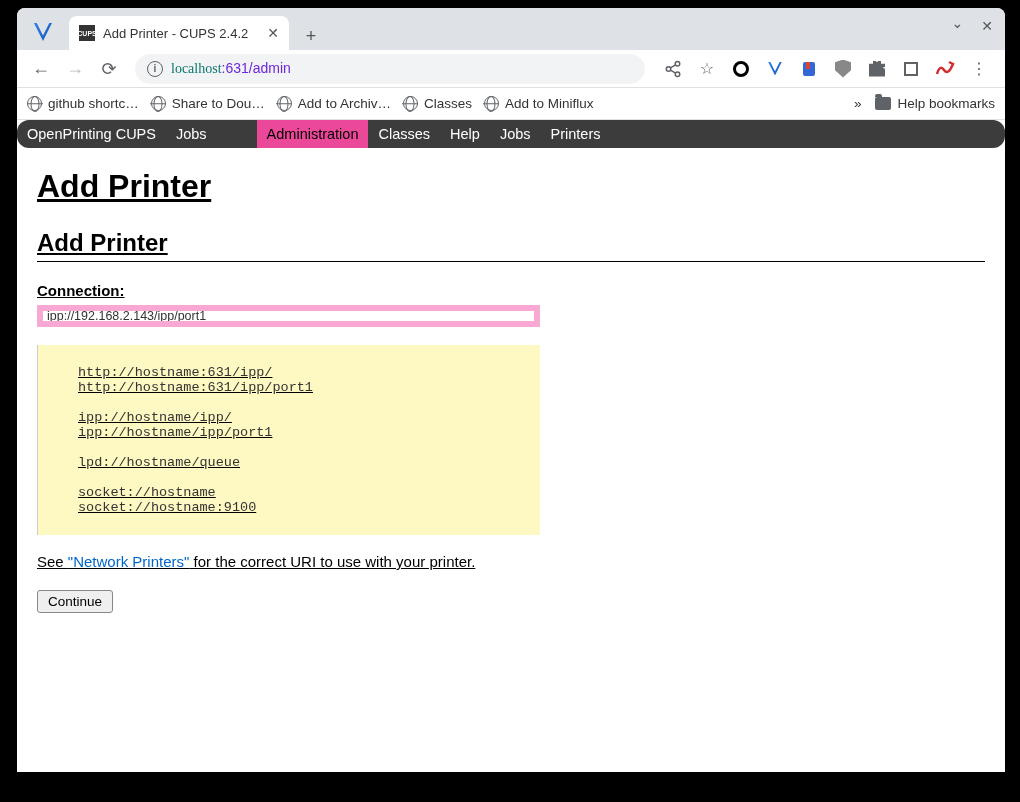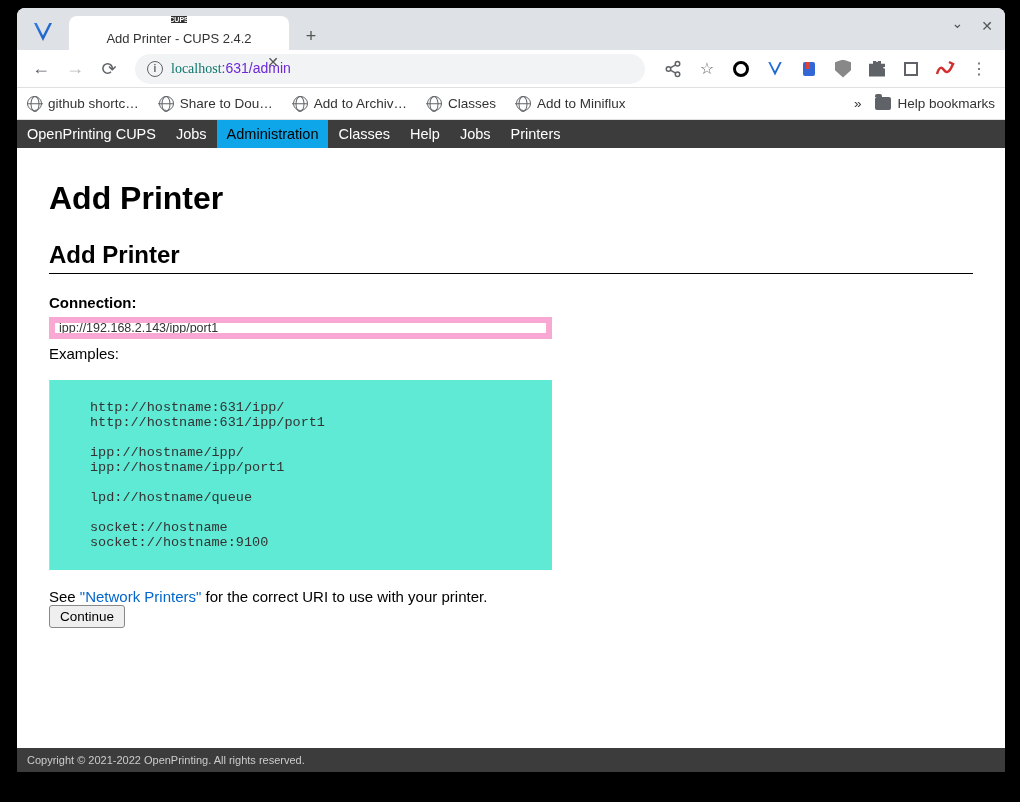--- a/index.html
+++ b/index.html
@@ -53,21 +53,20 @@
       background: #fff;
       height: 34px;
       border-radius: 8px 8px 0 0;
       display: flex;
       align-items: center;
       padding: 0 10px;
       min-width: 220px;
       gap: 8px;
       font-size: 13px;
       color: #333;
-      flex-direction: column;
     }
     .tab-favicon {
       width: 16px;
       height: 16px;
       background: #333;
       color: #fff;
       font-size: 7px;
       display: flex;
       align-items: center;
       justify-content: center;
@@ -186,21 +185,21 @@
       width: 16px;
       height: 16px;
       background: #5f6368;
       clip-path: polygon(25% 0, 45% 0, 45% 10%, 55% 10%, 55% 0, 75% 0, 75% 20%, 100% 20%, 100% 40%, 90% 40%, 90% 50%, 100% 50%, 100% 100%, 0 100%, 0 20%, 25% 20%);
     }
     .bookmark-bar {
       background: #fff;
       height: 32px;
       display: flex;
       padding: 0 10px;
-      gap: 20px;
+      gap: 12px;
       border-bottom: 1px solid #e0e0e0;
       font-size: 13.5px;
       color: #333;
     }
     .bookmark-item {
       display: flex;
       align-items: center;
       gap: 6px;
       cursor: pointer;
       white-space: nowrap;
@@ -257,42 +256,45 @@
       background: #5f6368;
       border-radius: 2px 2px 0 0;
     }
     .cups-nav {
       background: #3c3c3c;
       height: 28px;
       display: flex;
       align-items: center;
       padding: 0 10px;
       font-size: 14.5px;
+      border-radius: 12px;
     }
     .cups-nav-item {
       color: #fff;
       padding: 0 10px;
       height: 100%;
       display: flex;
       align-items: center;
       cursor: pointer;
     }
     .cups-nav-item.active {
-      background: #0ea5e9;
+      background: #ec4899;
       color: #000;
+      margin-left: 40px;
     }
     .cups-nav-brand {
       color: #fff;
       padding-right: 10px;
     }
     .content {
       flex: 1;
       background: #fff;
-      padding: 32px;
+      padding: 20px;
       overflow: auto;
+      text-decoration: underline;
     }
     .content h1 {
       font-size: 32px;
       font-weight: bold;
       margin-bottom: 24px;
     }
     .content h2 {
       font-size: 24px;
       font-weight: bold;
       border-bottom: 1px solid #000;
@@ -320,39 +322,40 @@
       padding: 0 4px;
       font-size: 12.5px;
       font-family: Arial, sans-serif;
       color: #333;
     }
     .examples-label {
       font-size: 15px;
       margin-top: 6px;
     }
     .examples-block {
-      background: #5eead4;
+      background: #fef9c3;
       border-left: 1px solid #ccc;
       padding: 20px 40px;
       margin-top: 18px;
       font-family: "Courier New", monospace;
       font-size: 13.5px;
       white-space: pre;
       color: #333;
       width: 503px;
     }
     .see-text {
       font-size: 15px;
       margin-top: 18px;
     }
     .see-text a {
       color: #0066cc;
       text-decoration: none;
     }
     .continue-btn {
+      margin-top: 20px;
       padding: 3px 10px;
       font-size: 13.5px;
       background: #efefef;
       border: 1px solid #888;
       border-radius: 3px;
       cursor: pointer;
     }
     .footer {
       background: #3c3c3c;
       color: #ccc;
@@ -495,34 +498,32 @@
   </div>
 
   <div class="content">
     <h1>Add Printer</h1>
     <h2>Add Printer</h2>
 
     <div class="form-row">
       <div class="form-label">Connection:</div>
       <div class="form-content">
         <input class="connection-input" type="text" value="ipp://192.168.2.143/ipp/port1" style="">
-        <div class="examples-label">Examples:</div>
         <div class="examples-block">http://hostname:631/ipp/
 http://hostname:631/ipp/port1
 
 ipp://hostname/ipp/
 ipp://hostname/ipp/port1
 
 lpd://hostname/queue
 
 socket://hostname
 socket://hostname:9100</div>
         <div class="see-text">
           <span>See </span><a href="#">"Network Printers"</a><span> for the correct URI to use with your printer.</span>
         </div>
         <button class="continue-btn">Continue</button>
       </div>
     </div>
   </div>
 
-  <div class="footer">Copyright © 2021-2022 OpenPrinting. All rights reserved.</div>
 
 </div>
 
 </body></html>

